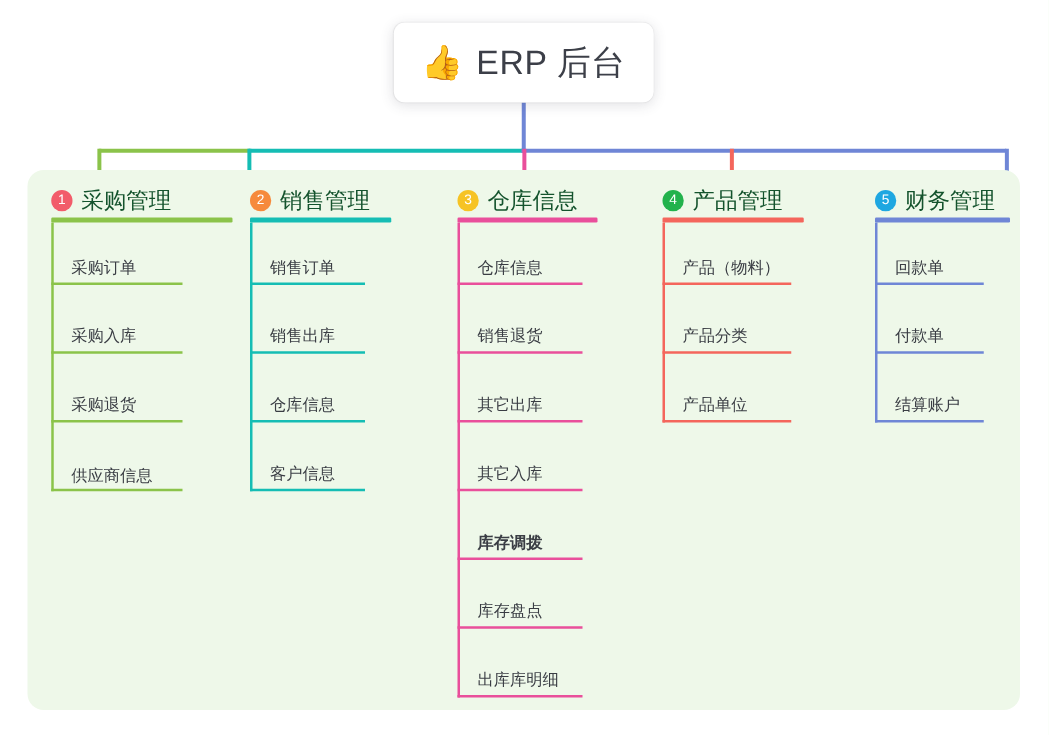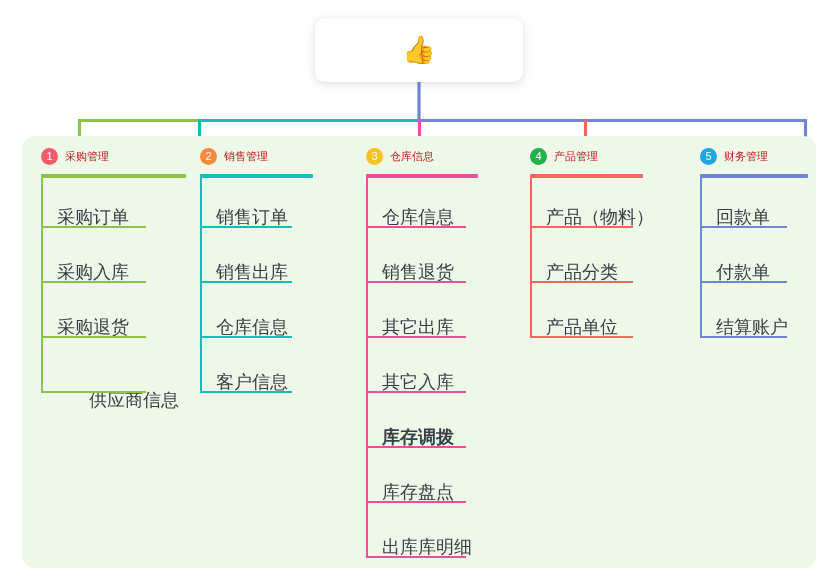--- a/index.html
+++ b/index.html
@@ -37,24 +37,24 @@
   .col-head{
     position:absolute;left:0;top:0;display:flex;align-items:center;gap:7px;
     white-space:nowrap;
   }
   .badge{
     width:17px;height:17px;border-radius:50%;
     display:flex;align-items:center;justify-content:center;
     color:#ffffff;font-size:11px;line-height:1;font-weight:normal;
     flex:0 0 auto;
   }
-  .col-title{font-size:11px;color:#b91c1c;}
+  .col-title{font-size:18px;color:#14532d;}
   .head-rule{position:absolute;left:0;height:4px;border-radius:1px;}
   .leaf-label{
-    position:absolute;font-size:18px;color:#3a3d44;white-space:nowrap;
+    position:absolute;font-size:13px;color:#3a3d44;white-space:nowrap;
   }
   .leaf-rule{position:absolute;height:1.6px;}
 </style>
 </head>
 <body>
 
 <div id="root">
 
   <svg id="wires" width="839" height="588" viewBox="0 0 839 588">
 
@@ -68,37 +68,38 @@
     <line x1="199.5" y1="119" x2="199.5" y2="147" stroke="#15bdb4" stroke-width="3.2"></line>
     <line x1="419.5" y1="119" x2="419.5" y2="147" stroke="#e94f9b" stroke-width="3.2"></line>
     <line x1="585.5" y1="119" x2="585.5" y2="147" stroke="#f4665c" stroke-width="3.2"></line>
     <line x1="805.5" y1="119" x2="805.5" y2="147" stroke="#6f86d6" stroke-width="3.2"></line>
   </svg>
 
   <div class="panel"></div>
 
   <div class="title-card">
     <span class="title-emoji">👍</span>
+    <span class="title-text">ERP 后台</span>
   </div>
 
   <div id="columns">
       <div class="col" style="left: 41px;">
         <div class="col-head" style="top: 148px;">
           <span class="badge" style="background: rgb(242, 92, 106);">1</span>
           <span class="col-title">采购管理</span>
         </div>
         <div class="head-rule" style="top: 174px; width: 145px; background: rgb(139, 195, 74);"></div>
         <div style="position: absolute; left: 0px; top: 178px; width: 1.8px; height: 215px; background: rgb(139, 195, 74);"></div>
         <div class="leaf-label" style="top: 205px; left: 16px;">采购订单</div>
         <div class="leaf-rule" style="top: 226px; left: 0px; width: 105px; background: rgb(139, 195, 74);"></div>
         <div class="leaf-label" style="top: 260px; left: 16px;">采购入库</div>
         <div class="leaf-rule" style="top: 281px; left: 0px; width: 105px; background: rgb(139, 195, 74);"></div>
         <div class="leaf-label" style="top: 315px; left: 16px;">采购退货</div>
         <div class="leaf-rule" style="top: 336px; left: 0px; width: 105px; background: rgb(139, 195, 74);"></div>
-        <div class="leaf-label" style="top: 388px; left: 16px; margin-left: 32px;">供应商信息</div>
+        <div class="leaf-label" style="top: 372px; left: 16px;">供应商信息</div>
         <div class="leaf-rule" style="top: 391px; left: 0px; width: 105px; background: rgb(139, 195, 74);"></div>
       </div>
       <div class="col" style="left: 200px;">
         <div class="col-head" style="top: 148px;">
           <span class="badge" style="background: rgb(246, 138, 60);">2</span>
           <span class="col-title">销售管理</span>
         </div>
         <div class="head-rule" style="top: 174px; width: 113px; background: rgb(21, 189, 180);"></div>
         <div style="position: absolute; left: 0px; top: 178px; width: 1.8px; height: 215px; background: rgb(21, 189, 180);"></div>
         <div class="leaf-label" style="top: 205px; left: 16px;">销售订单</div>

